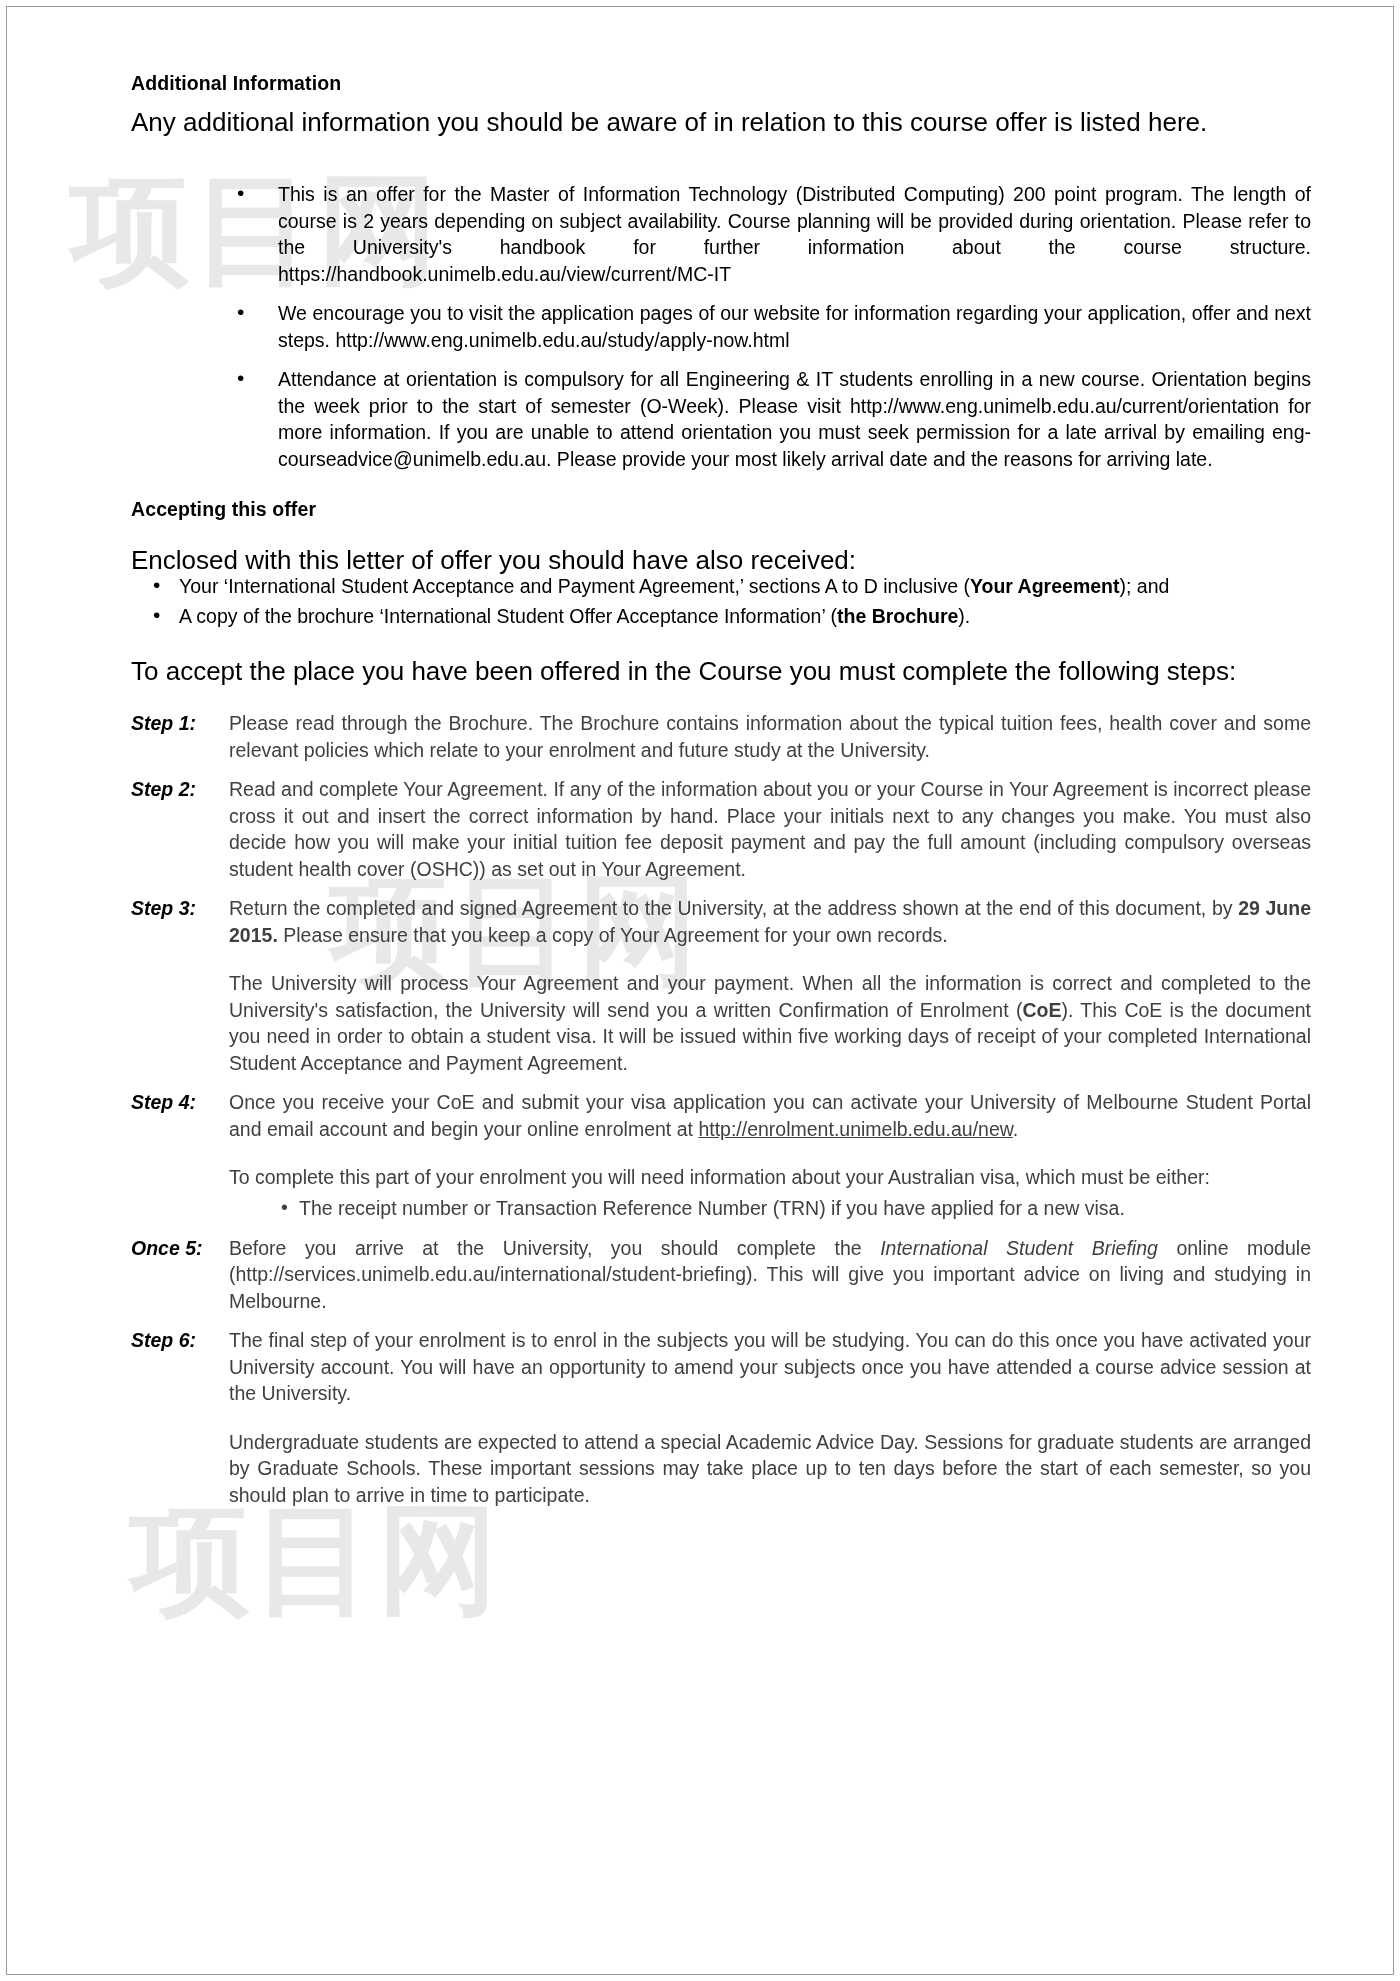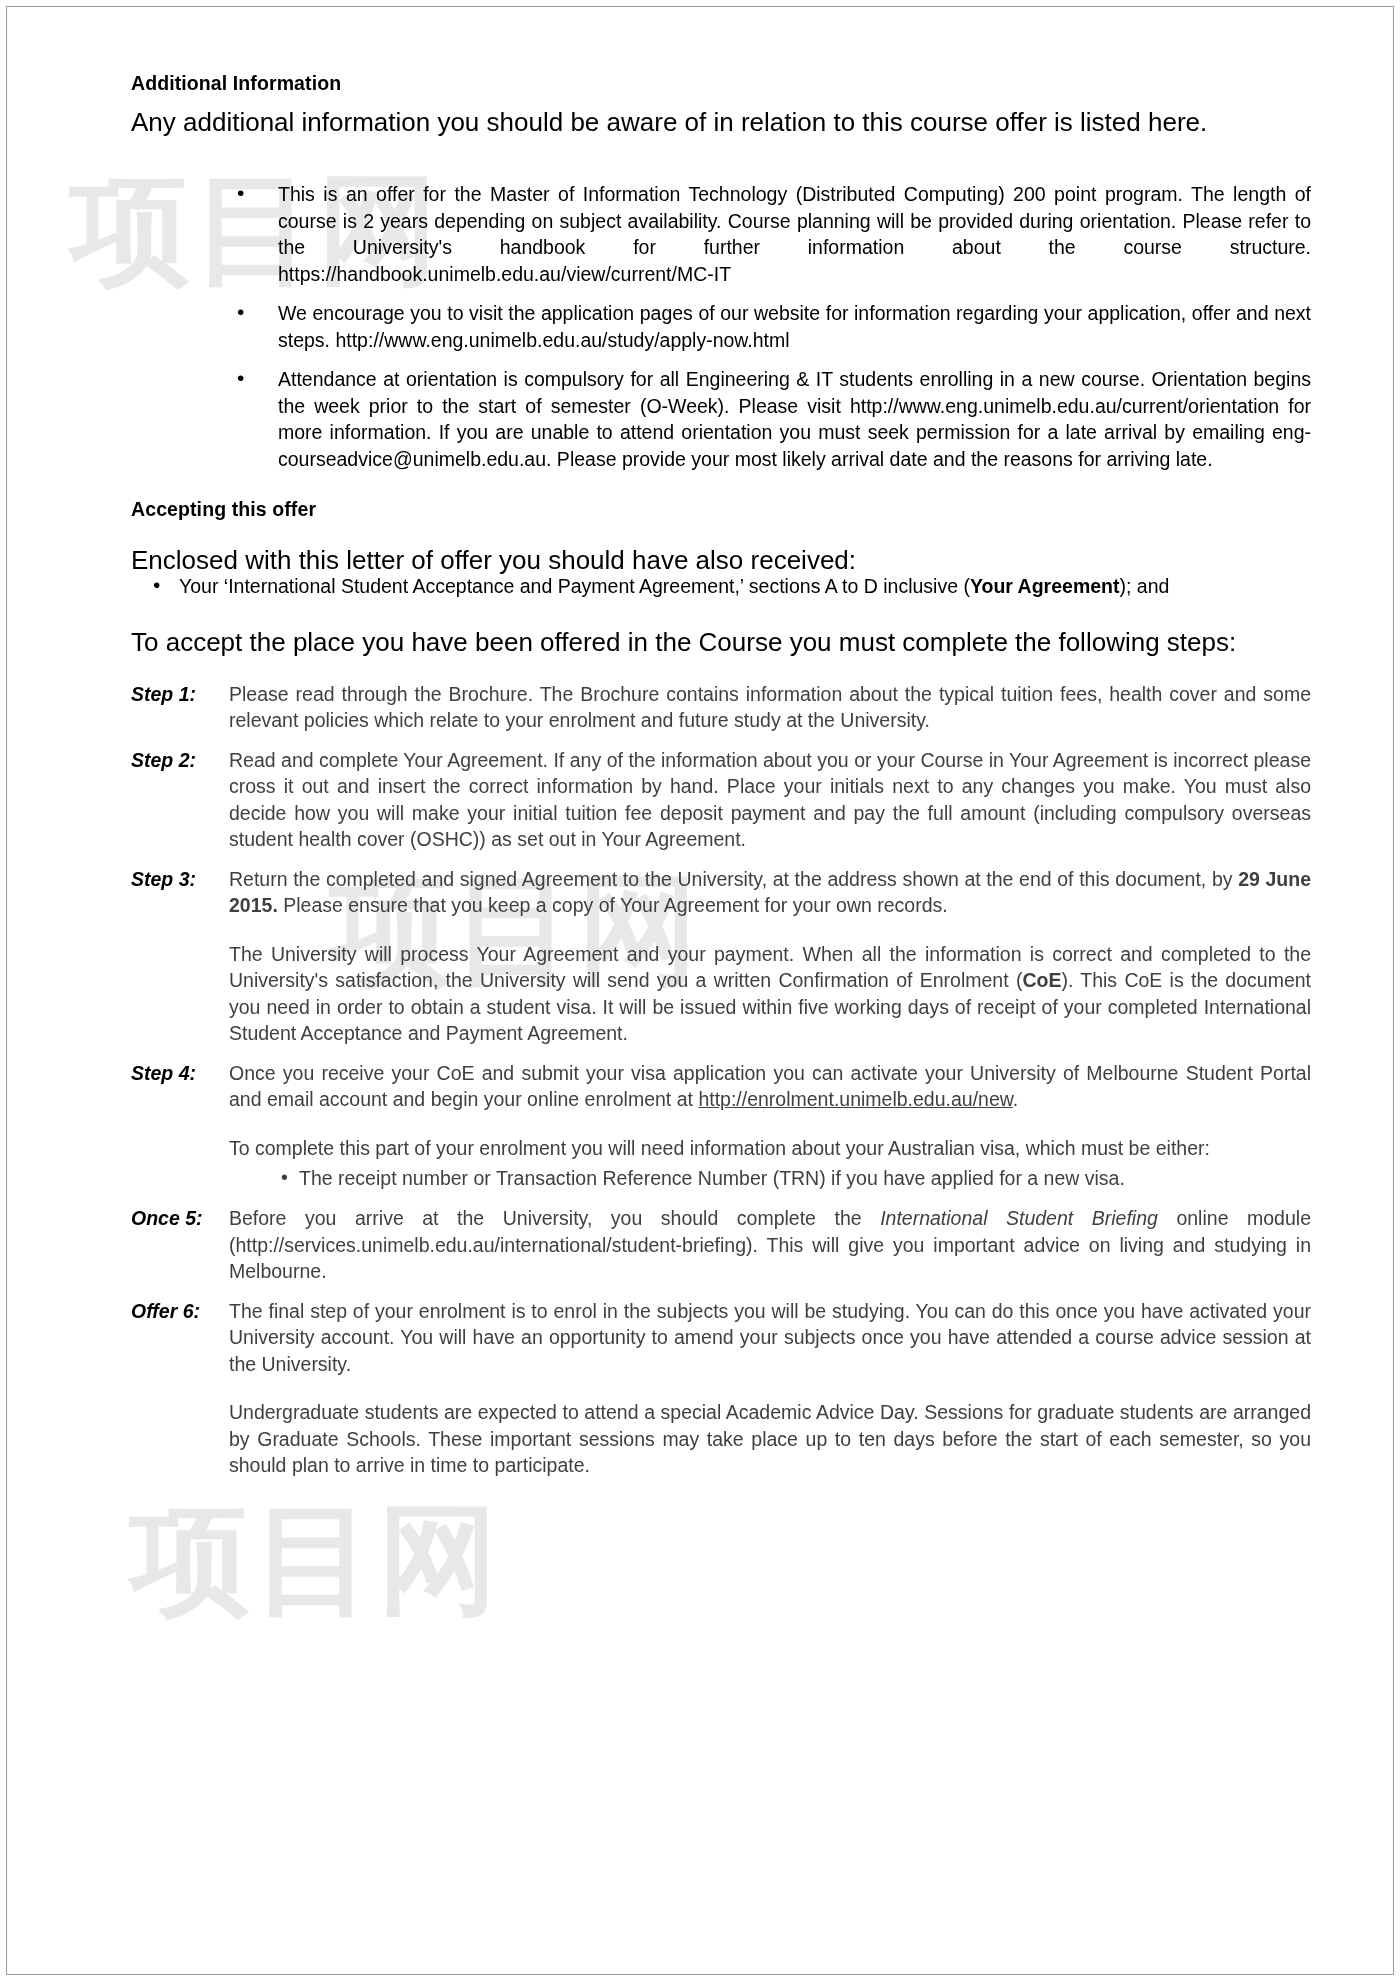--- a/index.html
+++ b/index.html
@@ -189,20 +189,21 @@
 
     <div class="spacer-md"></div>
 
     <div class="h-bold">Accepting this offer</div>
     <div class="spacer-md"></div>
 
     <p class="para">Enclosed with this letter of offer you should have also received:</p>
 
     <ul class="bullets-plain">
       <li><span>Your ‘International Student Acceptance and Payment Agreement,’ sections A to D inclusive (</span><span class="b">Your Agreement</span><span>); and</span></li>
+      <li><span>A copy of the brochure ‘International Student Offer Acceptance Information’ (</span><span class="b">the Brochure</span><span>).</span></li>
     </ul>
 
     <div class="spacer-md"></div>
 
     <p class="para">To accept the place you have been offered in the Course you must complete the following steps:</p>
 
     <div class="spacer-md"></div>
 
     <div class="step">
       <div class="step-label">Step 1:</div>
@@ -238,21 +239,21 @@
     </div>
 
     <div class="step">
       <div class="step-label">Once 5:</div>
       <div class="step-body">
         <p><span>Before you arrive at the University, you should complete the </span><span class="i">International Student Briefing</span><span> online module (http://services.unimelb.edu.au/international/student-briefing). This will give you important advice on living and studying in Melbourne.</span></p>
       </div>
     </div>
 
     <div class="step">
-      <div class="step-label">Offer 6:</div>
+      <div class="step-label">Step 6:</div>
       <div class="step-body">
         <p>The final step of your enrolment is to enrol in the subjects you will be studying. You can do this once you have activated your University account. You will have an opportunity to amend your subjects once you have attended a course advice session at the University.</p>
         <p>Undergraduate students are expected to attend a special Academic Advice Day.  Sessions for graduate students are arranged by Graduate Schools.  These important sessions may take place up to ten days before the start of each semester, so you should plan to arrive in time to participate.</p>
       </div>
     </div>
 
   </div>
 </div>
 
 </body></html>

